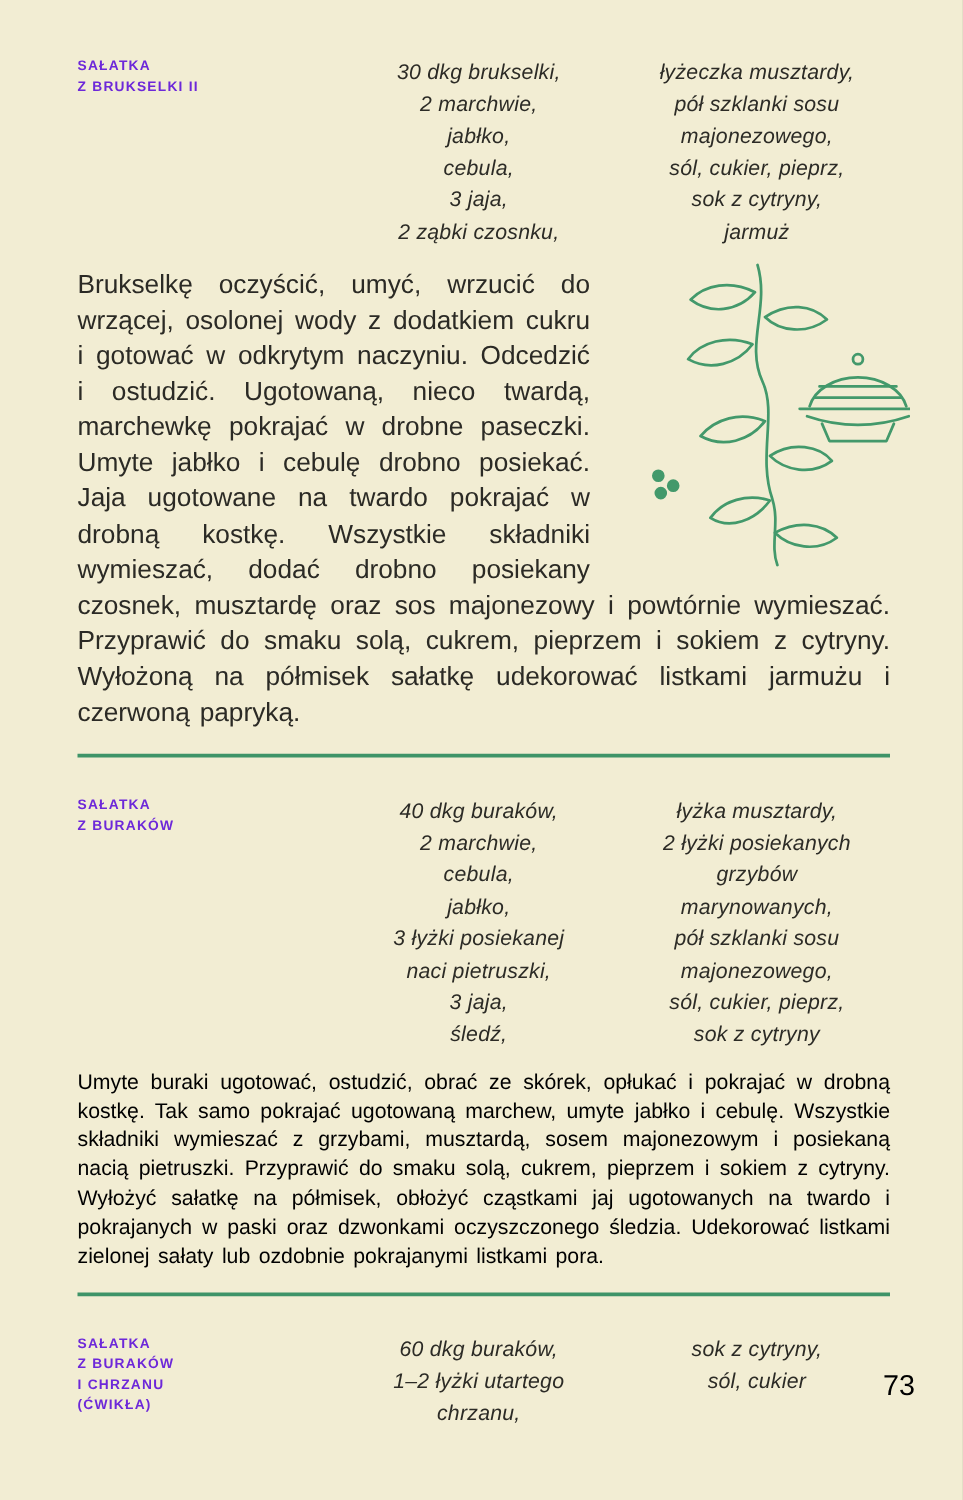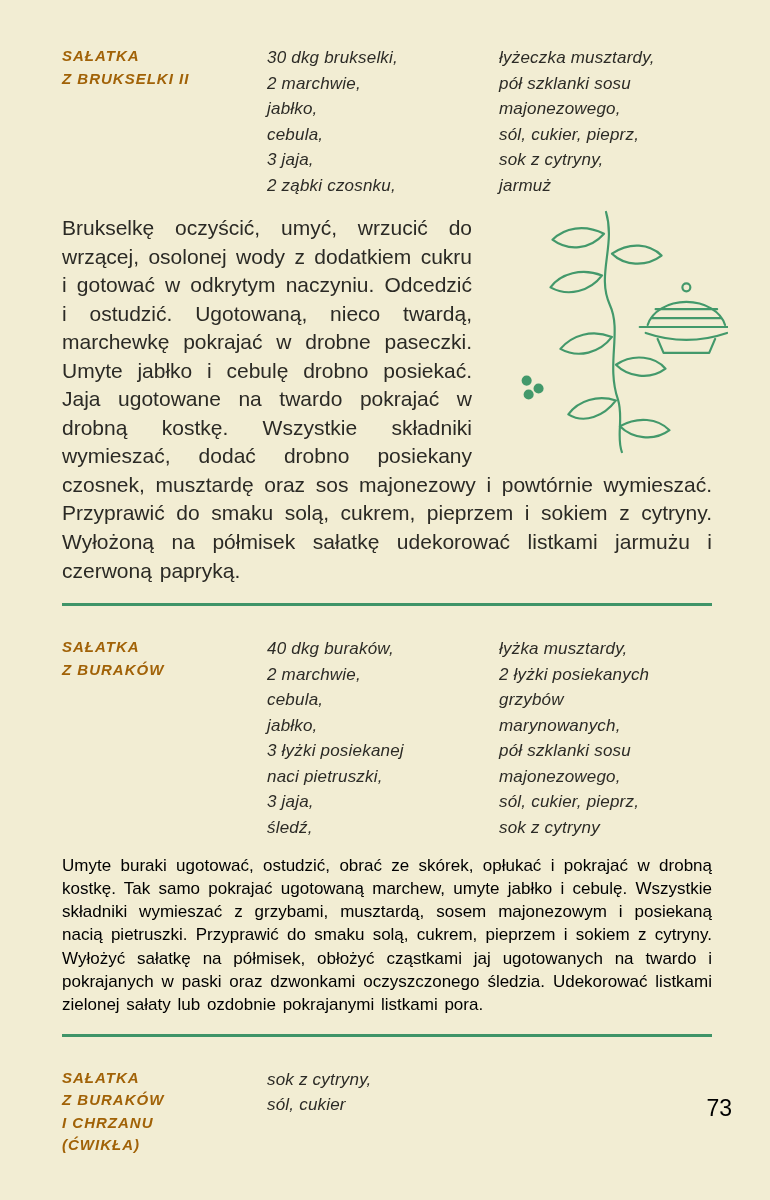--- a/index.html
+++ b/index.html
@@ -14,35 +14,35 @@
     font-family:"Liberation Sans", sans-serif;
     color:#2e2d28;
   }
   .recipe-header {
     display:grid;
     grid-template-columns:205px 232px 1fr;
     align-items:start;
   }
   .title {
     margin:0;
-    font-size:15px;
+    font-size:11px;
     font-weight:bold;
     letter-spacing:1px;
     line-height:1.5;
-    color:#a16207;
+    color:#6d28d9;
     white-space:pre-line;
-    font-style:italic;
   }
   .ing {
     font-style:italic;
     font-size:17px;
     line-height:1.5;
     white-space:pre-line;
     color:#2c2b26;
     letter-spacing:0.2px;
+    text-align:center;
   }
   .body-wrap { margin-top:16px; }
   .illustration {
     float:right;
     width:240px; height:248px;
     margin:-8px -16px 6px 16px;
   }
   .body {
     margin:0;
     font-size:21px;
@@ -162,20 +162,23 @@
   </section>
 
   <div class="divider"></div>
 
   <section class="recipe">
     <div class="recipe-header">
       <h3 class="title">SAŁATKA
 Z BURAKÓW
 I CHRZANU
 (ĆWIKŁA)</h3>
+      <div class="ing">60 dkg buraków,
+1–2 łyżki utartego
+chrzanu,</div>
       <div class="ing">sok z cytryny,
 sól, cukier</div>
     </div>
   </section>
 
   <div class="page-number">73</div>
 
 </div>
 
 </body></html>

